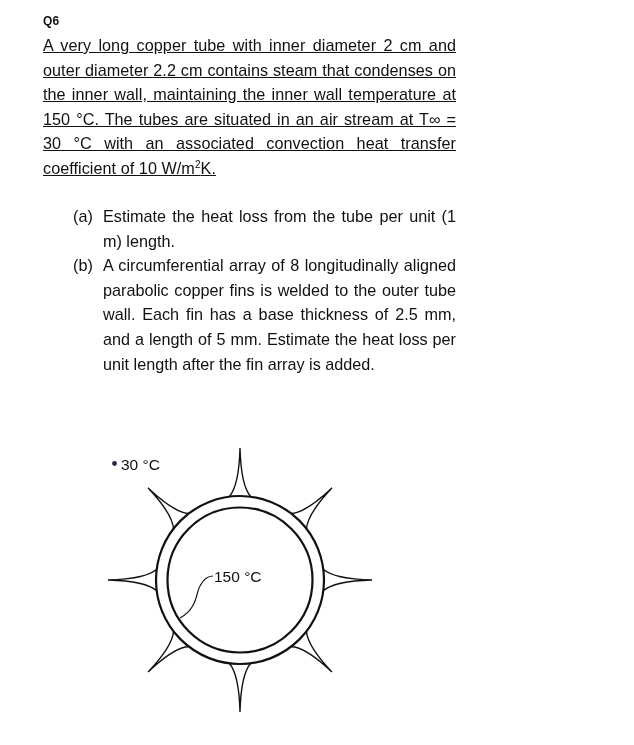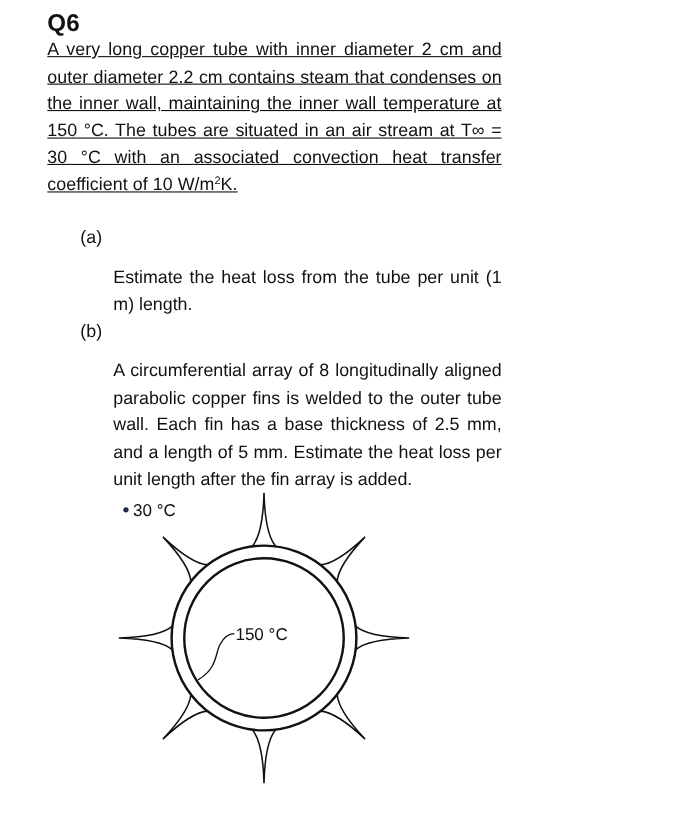--- a/index.html
+++ b/index.html
@@ -16,21 +16,21 @@
       color: #111111;
     }
     .question {
       position: absolute;
       left: 43px;
       top: 10px;
       width: 413px;
     }
     .q-title {
       font-weight: bold;
-      font-size: 22px;
+      font-size: 12px;
       line-height: 22px;
       margin: 0;
       letter-spacing: 0.2px;
     }
     .q-body {
       font-size: 16.2px;
       line-height: 24.6px;
       text-align: justify;
       margin: 1px 0 0 0;
       letter-spacing: 0.05px;
@@ -50,21 +50,20 @@
       font-size: 16.2px;
       line-height: 24.6px;
     }
     .part-marker {
       flex: 0 0 30px;
       width: 30px;
     }
     .part-text {
       flex: 1 1 auto;
       text-align: justify;
-      margin-top: 36px;
     }
     sup.exp {
       font-size: 10px;
       line-height: 0;
       vertical-align: 6px;
     }
     .diagram {
       position: absolute;
       left: 0;
       top: 0;

